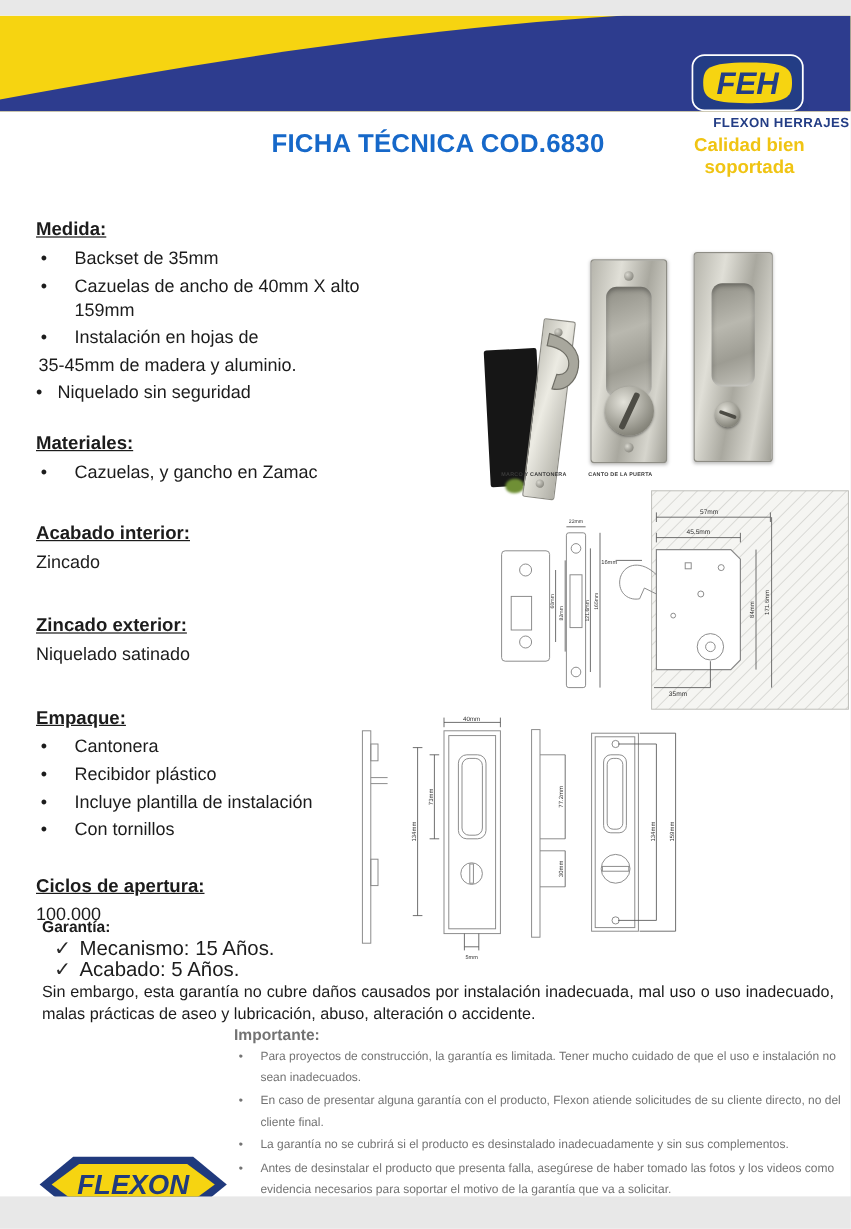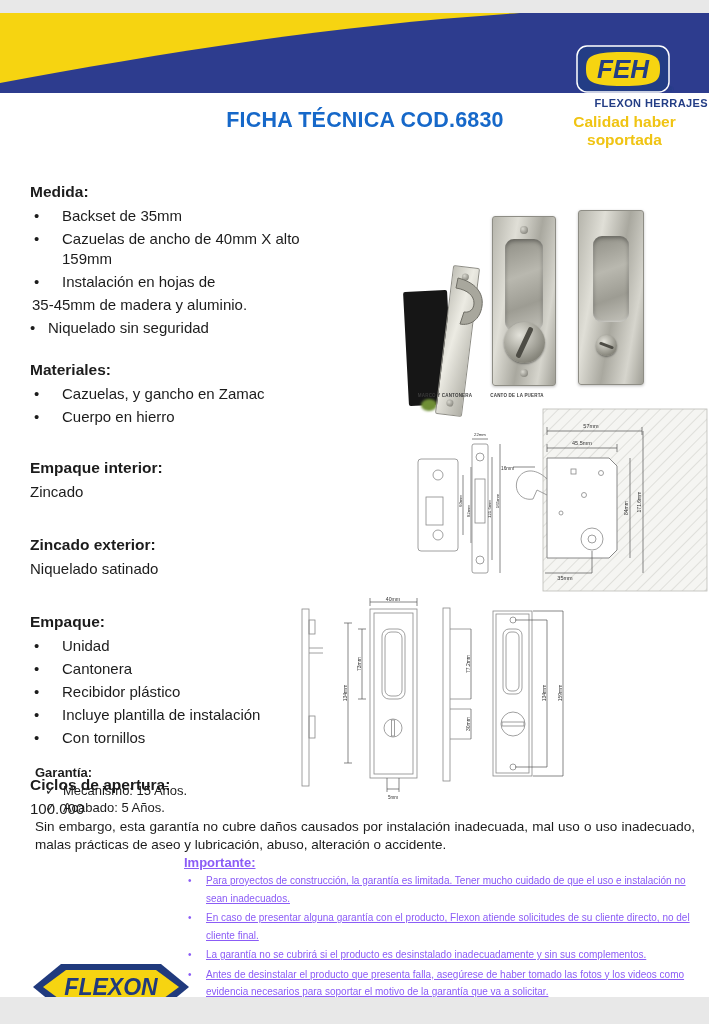--- a/index.html
+++ b/index.html
@@ -14,21 +14,21 @@
   .brand-tagline{position:absolute;left:540px;top:100px;width:169px;text-align:center;
     color:#f0c413;font-weight:bold;font-size:15.5px;}
   .page-title{position:absolute;left:150px;top:95px;width:430px;text-align:center;
     color:#1668c9;font-weight:bold;font-size:21.5px;letter-spacing:.2px;}
   .subtitle{position:absolute;left:20px;top:137px;width:670px;text-align:center;
     color:#1668c9;font-weight:bold;font-size:13.5px;line-height:18px;}
 
   
   .specs{position:absolute;left:30px;top:170px;width:300px;color:#1c1c1c;}
   .spec{margin-bottom:23px;}
-  .spec h3{margin:0 0 5px 0;font-size:15.5px;font-weight:bold;}
+  .spec h3{margin:0 0 5px 0;font-size:15.5px;font-weight:bold;text-decoration:underline;}
   .spec ul{margin:0;padding:0;list-style:none;width:292px;}
   .spec ul li{position:relative;padding-left:32px;font-size:15px;line-height:20px;margin-bottom:3px;}
   .spec ul li::before{content:"\2022";position:absolute;left:4px;}
   .spec ul.tight li{padding-left:18px;}
   .spec ul.tight li::before{left:0;}
   .plain-line{font-size:15px;line-height:20px;margin:2px 0 3px 2px;}
   .spec .value{font-size:15px;line-height:20px;}
 
   
   .photos{position:absolute;left:390px;top:185px;width:319px;height:205px;}
@@ -53,24 +53,24 @@
 
   
   .drawing{position:absolute;}
   .dim{stroke:#555;stroke-width:.7;}
   .thin{stroke:#888;stroke-width:.8;fill:none;}
   .dimtext{font-family:"Liberation Sans",sans-serif;fill:#333;}
 
   
   .garantia{position:absolute;left:35px;top:752px;width:660px;color:#1c1c1c;}
   .garantia h4{margin:0 0 2px 0;font-size:13px;}
-  .check-row{font-size:13px;line-height:17px;padding-left:10px;}
+  .check-row{font-size:17px;line-height:17px;padding-left:10px;}
   .check-row .check{margin-right:7px;color:#2a2a2a;}
   .garantia .body{font-size:13.5px;line-height:18px;margin-top:2px;text-align:justify;}
-  .importante{position:absolute;left:184px;top:842px;width:512px;color:#8b5cf6;text-decoration:underline;}
+  .importante{position:absolute;left:195px;top:842px;width:512px;color:#737373;}
   .importante h4{margin:0 0 2px 0;font-size:13px;}
   .importante ul{margin:0;padding:0;list-style:none;}
   .importante li{position:relative;padding-left:22px;font-size:10px;line-height:17.5px;margin-bottom:2px;}
   .importante li::before{content:"\2022";position:absolute;left:4px;}
 
   
   .footer-logo{position:absolute;left:25px;top:946px;width:180px;height:58px;}
   .footer-company{position:absolute;left:14px;top:1005px;width:200px;text-align:center;
     color:#1c3f94;font-weight:bold;font-size:9.3px;}
   .footer-bar{position:absolute;left:218px;top:1008px;width:491px;height:16px;
@@ -86,56 +86,54 @@
     <path d="M0,80 L0,70 C150,42 330,12 520,0 L709,0 L709,80 Z" fill="#2d3c8e"></path>
   </svg>
 
   <svg class="feh-logo" viewBox="0 0 94 48">
     <rect x="1" y="1" width="92" height="46" rx="10" fill="#233d85" stroke="#ffffff" stroke-width="1.5"></rect>
     <path d="M10,24 C10,12 14,7 47,7 C80,7 84,12 84,24 C84,36 80,41 47,41 C14,41 10,36 10,24 Z" fill="#f6d411"></path>
     <text x="47" y="33" text-anchor="middle" font-size="26" font-weight="bold" font-style="italic" fill="#233d85">FEH</text>
   </svg>
   <div class="feh-reg">®</div>
   <div class="brand-company">FLEXON HERRAJES</div>
-  <div class="brand-tagline">Calidad haber soportada</div>
+  <div class="brand-tagline">Calidad bien soportada</div>
 
   <div class="page-title">FICHA TÉCNICA COD.6830</div>
 
   <div class="specs">
     <div class="spec">
       <h3>Medida:</h3>
       <ul>
           <li>Backset de 35mm</li>
           <li>Cazuelas de ancho de 40mm X alto 159mm</li>
           <li>Instalación en hojas de</li>
         </ul>
       <div class="plain-line">35-45mm de madera y aluminio.</div>
       <ul class="tight">
           <li>Niquelado sin seguridad</li>
         </ul>
     </div>
     <div class="spec">
       <h3>Materiales:</h3>
       <ul>
           <li>Cazuelas, y gancho en Zamac</li>
-          <li>Cuerpo en hierro</li>
         </ul>
     </div>
     <div class="spec" style="margin-top:32px;">
-      <h3>Empaque interior:</h3>
+      <h3>Acabado interior:</h3>
       <div class="value">Zincado</div>
     </div>
     <div class="spec" style="margin-top:34px;">
       <h3>Zincado exterior:</h3>
       <div class="value">Niquelado satinado</div>
     </div>
     <div class="spec" style="margin-top:34px;">
       <h3>Empaque:</h3>
       <ul>
-          <li>Unidad</li>
           <li>Cantonera</li>
           <li>Recibidor plástico</li>
           <li>Incluye plantilla de instalación</li>
           <li>Con tornillos</li>
         </ul>
     </div>
     <div class="spec" style="margin-top:28px;">
       <h3>Ciclos de apertura:</h3>
       <div class="value">100.000</div>
     </div>

